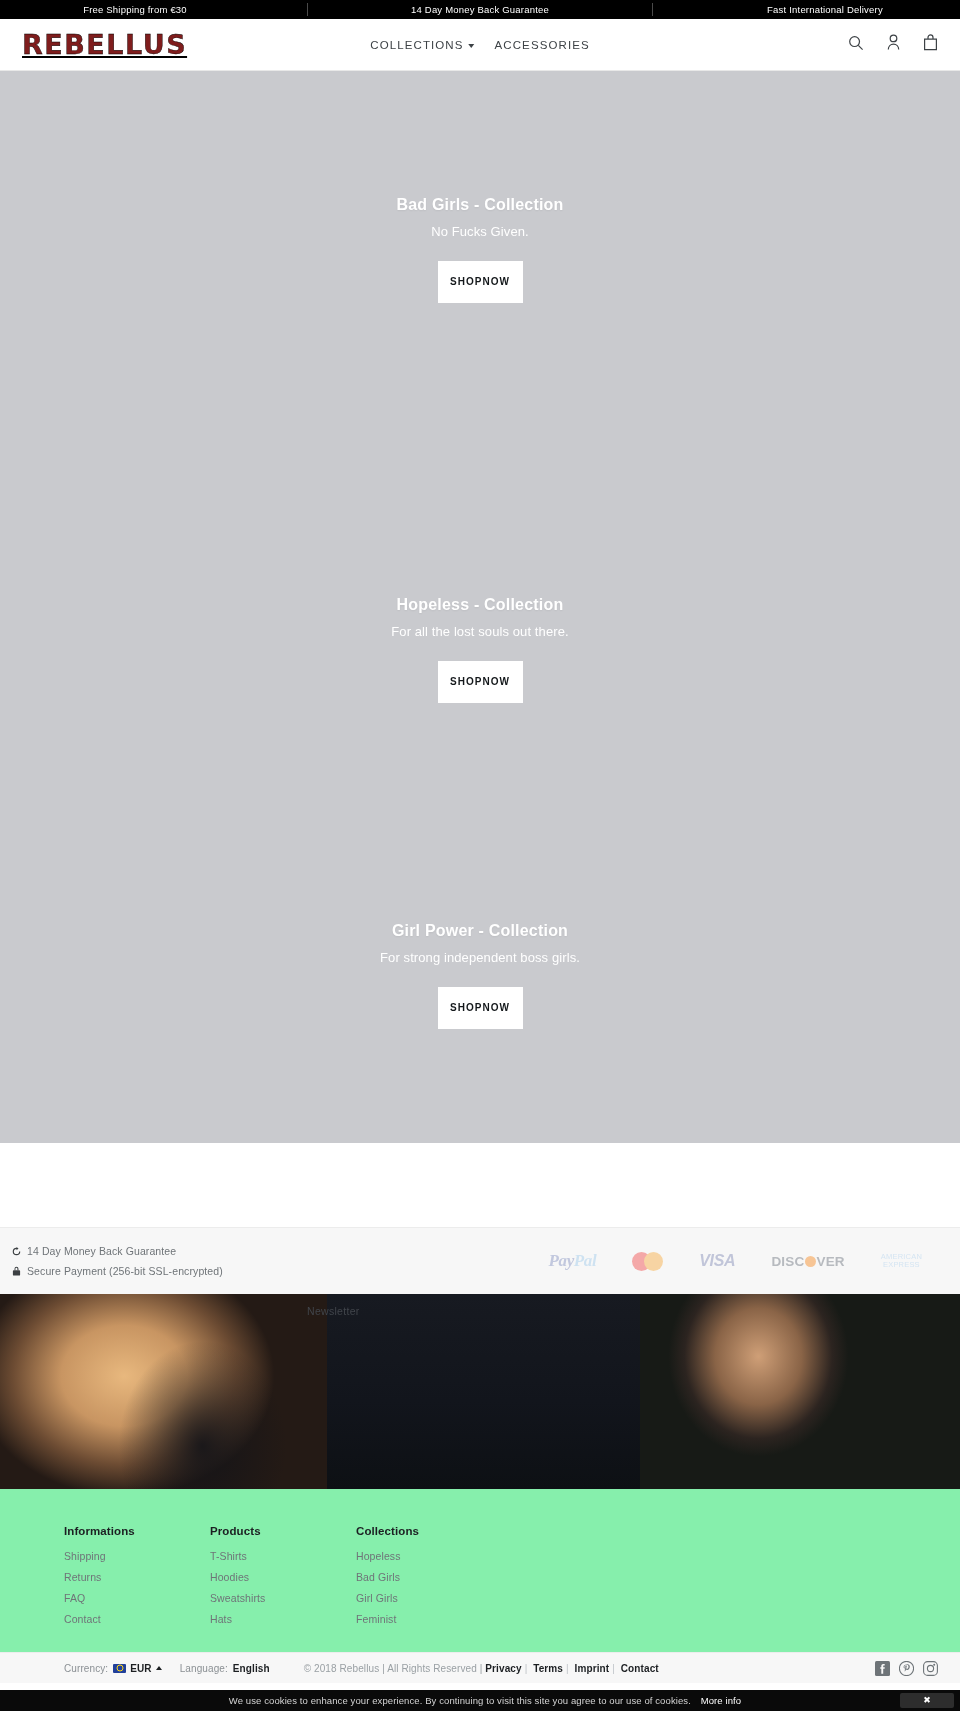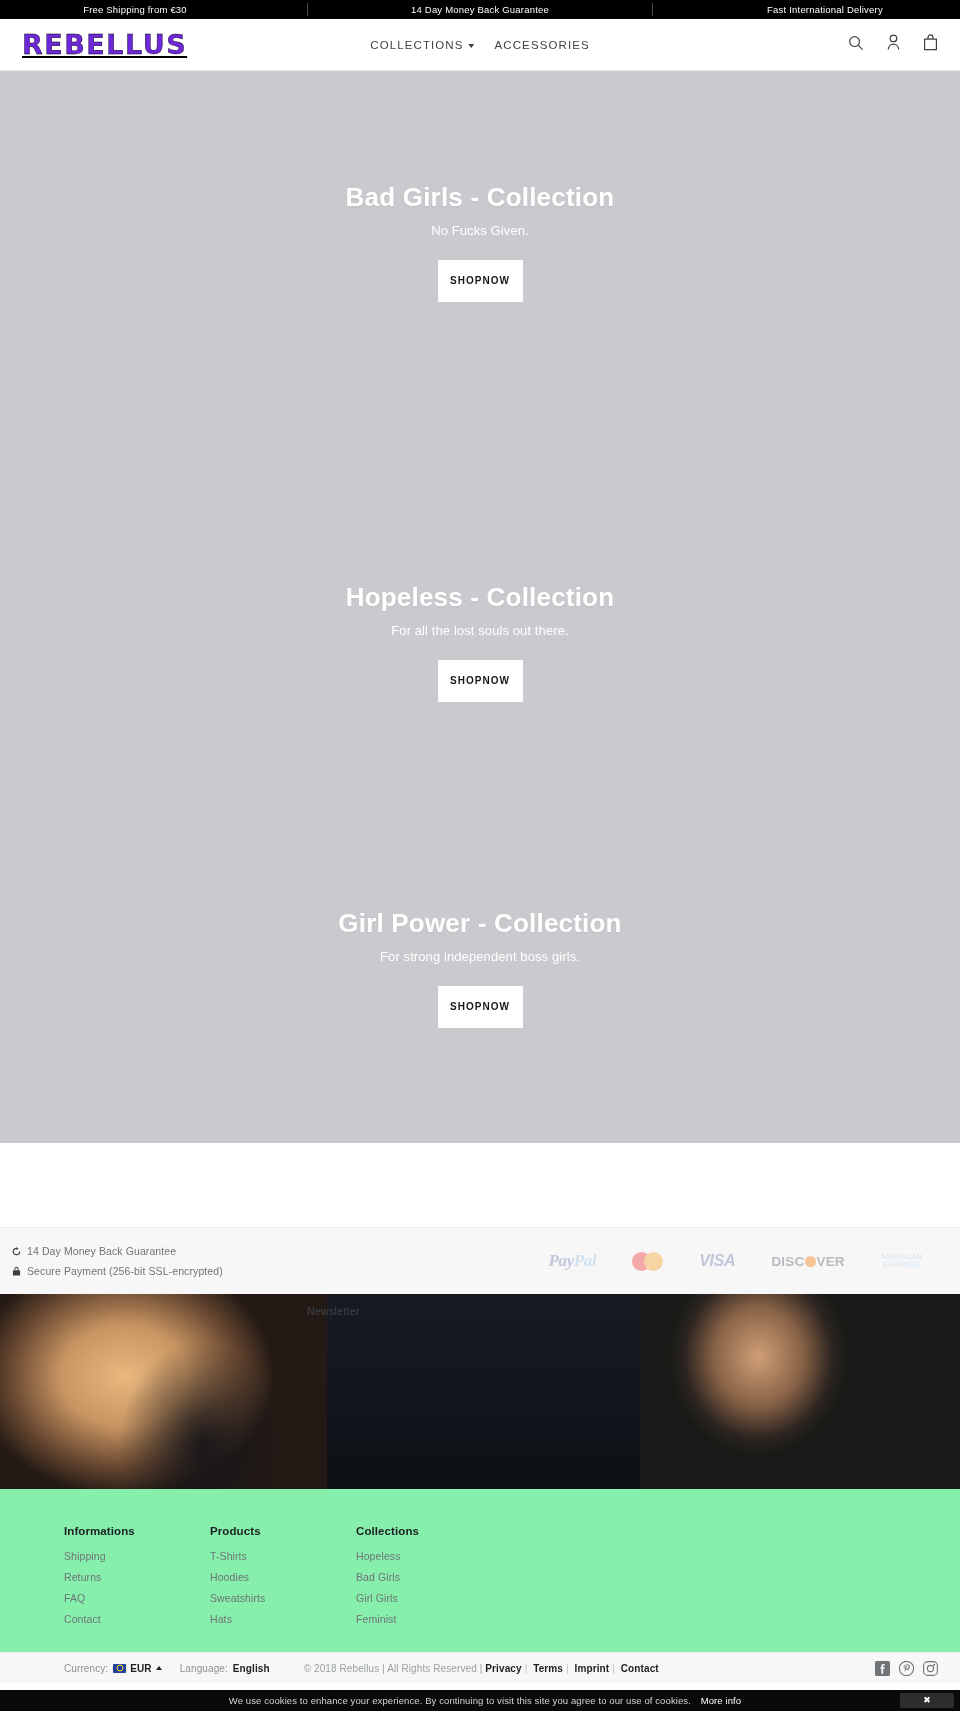--- a/index.html
+++ b/index.html
@@ -45,21 +45,21 @@
     align-items: center;
     padding: 0 22px;
     border-bottom: 1px solid #e8e8e8;
     position: relative;
   }
   .logo {
     font-family: "DejaVu Sans", sans-serif;
     font-weight: 700;
     font-size: 27px;
     letter-spacing: 1.5px;
-    color: #6d28d9;
+    color: #7f1d1d;
     line-height: 1;
     -webkit-text-stroke: 0.4px #000;
   }
   .nav {
     position: absolute;
     left: 50%;
     transform: translateX(-50%);
     display: flex;
     align-items: center;
     gap: 20px;
@@ -96,26 +96,27 @@
     position: relative;
     background: #c9cace;
     display: flex;
     flex-direction: column;
     align-items: center;
   }
   .hero-1 { height: 400px; padding-top: 110px; }
   .hero-2 { height: 326px; padding-top: 110px; }
   .hero-3 { height: 346px; padding-top: 110px; }
   .hero-title {
-    font-size: 26px;
+    font-size: 16px;
     font-weight: 700;
     color: #ffffff;
     letter-spacing: .2px;
     text-shadow: 0 1px 2px rgba(0,0,0,0.06);
     line-height: 1.3;
+    margin-top: 14px;
   }
   .hero-sub {
     margin-top: 8px;
     font-size: 13px;
     color: #ffffff;
     letter-spacing: .1px;
   }
   .hero-btn {
     margin-top: 22px;
     width: 85px;

